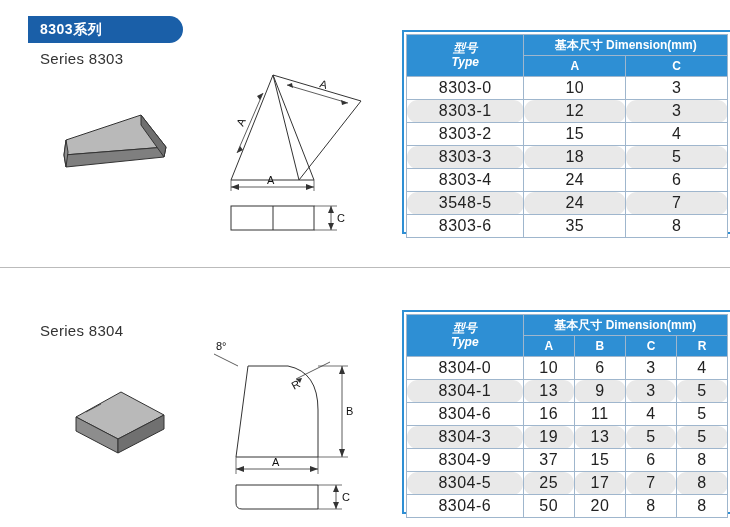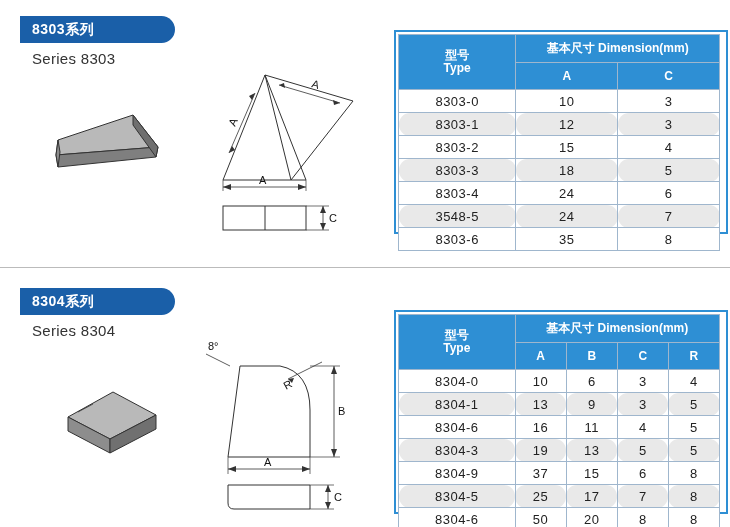--- a/index.html
+++ b/index.html
@@ -10,21 +10,21 @@
   body {
     width: 730px;
     height: 527px;
     position: relative;
     font-family: "Liberation Sans", sans-serif;
     color: #111;
     overflow: hidden;
   }
   .section {
     position: absolute;
-    left: 8px;
+    left: 16px;
     width: 596px;
   }
   #section-8303 { top: 0; height: 270px; }
   #section-8304 { top: 272px; height: 255px; }
 
   
   .banner {
     position: absolute;
     left: 12px;
     width: 155px;
@@ -80,26 +80,27 @@
   }
   table.spec th {
     background: #2e8fd4;
     color: #ffffff;
     font-weight: bold;
     font-size: 12px;
     height: 20px;
   }
   table.spec th.dual {
     line-height: 1.1;
-    padding: 12px 0;
+    padding: 2px 0;
     height: 30px;
+    font-style: italic;
   }
   table.spec td {
     color: #222;
-    font-size: 13px;
+    font-size: 16px;
     letter-spacing: 0.5px;
     margin-left: 24px;
   }
   table.spec tr.alt td {
     background: #e9e9e9;
     border-radius: 11px;
   }
   .outer-frame {
     position: absolute;
     border: 2px solid #2e8fd4;
@@ -217,21 +218,20 @@
         <td>8</td>
       </tr>
     </tbody>
   </table>
 </div>
 
 <div class="divider" style="top:267px;"></div>
 
 <div class="section" id="section-8304">
 
-  <div class="banner" style="top:16px;">8304系列</div>
 
   <div class="banner-sub" style="top:50px;">Series 8304</div>
 
   <div class="draw-area">
 
     <svg class="svgbox" style="left:30px; top:105px;" width="130" height="95">
       <polygon points="30,40 75,15 118,38 72,62" fill="#b9b9b9" stroke="#333" stroke-width="1"></polygon>
       <polygon points="30,40 72,62 72,76 30,54" fill="#8d8d8d" stroke="#333" stroke-width="1"></polygon>
       <polygon points="72,62 118,38 118,52 72,76" fill="#707070" stroke="#333" stroke-width="1"></polygon>
       <line x1="40" y1="35" x2="55" y2="27" stroke="#333" stroke-width="0.8"></line>

